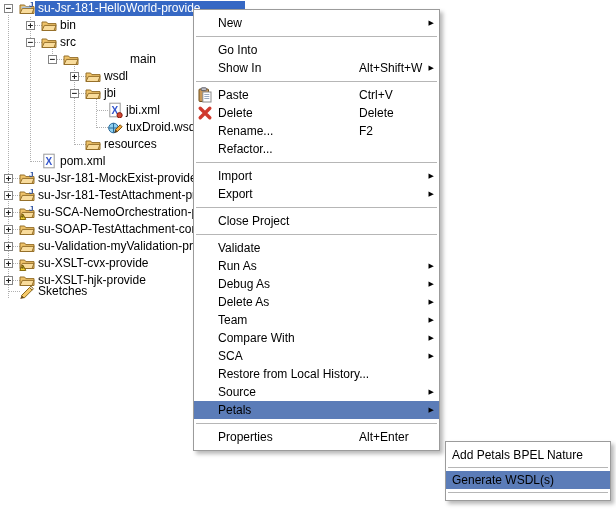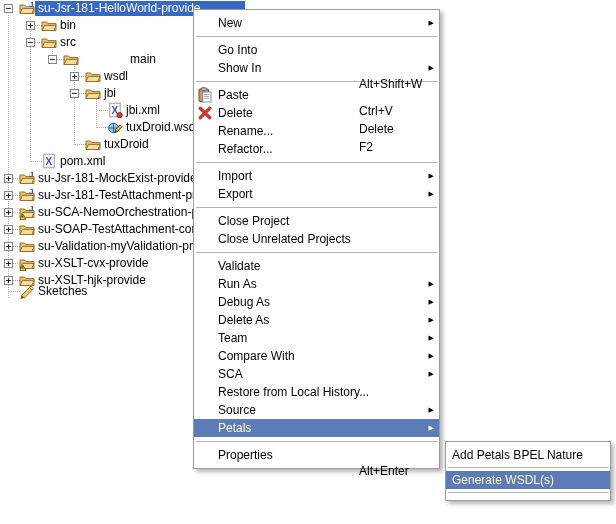--- a/index.html
+++ b/index.html
@@ -19,24 +19,24 @@
   .t-label.sel{background:var(--tree-sel);color:#fff;min-width:204px;}
   .guide{position:absolute;width:0;border-left:1px dotted var(--guide);}
 
   
   .menu{position:absolute;background:var(--menu-bg);border:1px solid var(--menu-border);
         box-shadow:3px 3px 4px rgba(0,0,0,.28);padding:4px 0;z-index:10;}
   #context-menu{left:193px;top:9px;width:245px;}
   #petals-submenu{left:445px;top:441px;width:164px;z-index:20;}
   .menu-item{position:relative;height:18px;line-height:18px;padding-left:24px;cursor:pointer;}
   #petals-submenu .menu-item{padding-left:6px;}
-  .menu-item.selected{background:var(--menu-sel);color:#fef9c3;}
+  .menu-item.selected{background:var(--menu-sel);color:#000000;}
   .mi-icon{position:absolute;left:3px;top:1px;width:16px;height:16px;}
   .mi-icon svg{display:block;}
-  .mi-accel{position:absolute;left:165px;top:16px;}
+  .mi-accel{position:absolute;left:165px;top:0;}
   #petals-submenu .mi-accel{left:auto;right:22px;}
   .mi-arrow{position:absolute;right:5px;top:0;font-size:7px;line-height:18px;}
   .menu-sep{border-top:1px solid var(--sep);margin:4px 2px;height:0;}
   #petals-submenu .menu-sep{margin:3px 2px;}
 </style>
 </head>
 <body>
 
 <div id="stage">
 
@@ -138,21 +138,21 @@
         <span class="t-label" style="left: 123px;">tuxDroid.wsdl</span>
       </div>
       <div class="tree-row" style="top: 136px;">
         <div class="t-stub" style="left: 75px;"></div>
         <span class="t-icon" style="left: 85px;">
           <svg width="16" height="16" viewBox="0 0 16 16">
             <path d="M1 13.5 V5 h4.6 l1.2 1.6 H15 v6.9 z" fill="#efc36a" stroke="#96702a"></path>
             <path d="M1 13.5 L3.4 8.4 H15 L13 13.5 z" fill="#f9dc9c" stroke="#96702a"></path>
           </svg>
         </span>
-        <span class="t-label" style="left: 101px;">tuxDroid</span>
+        <span class="t-label" style="left: 101px;">resources</span>
       </div>
       <div class="tree-row" style="top: 153px;">
         <div class="t-stub" style="left: 31px;"></div>
         <span class="t-icon" style="left: 41px;">
           <svg width="16" height="16" viewBox="0 0 16 16">
             <rect x="2.8" y="1.2" width="10.4" height="13.6" fill="#fff" stroke="#9a9a9a"></rect>
             <text x="4.4" y="11.6" font-size="10" font-weight="bold" fill="#3355cc" font-family="Liberation Sans,sans-serif">X</text>
           </svg>
         </span>
         <span class="t-label" style="left: 57px;">pom.xml</span>
@@ -273,21 +273,20 @@
             <path d="M3.2 3.2 L12.8 12.8 M12.8 3.2 L3.2 12.8" stroke="#cf3a2e" stroke-width="3.4" stroke-linecap="round"></path>
           </svg>
         </span><span class="mi-label">Delete</span><span class="mi-accel">Delete</span></div>
       <div class="menu-item"><span class="mi-label">Rename...</span><span class="mi-accel">F2</span></div>
       <div class="menu-item"><span class="mi-label">Refactor...</span></div>
       <div class="menu-sep"></div>
       <div class="menu-item"><span class="mi-label">Import</span><span class="mi-arrow">▶</span></div>
       <div class="menu-item"><span class="mi-label">Export</span><span class="mi-arrow">▶</span></div>
       <div class="menu-sep"></div>
       <div class="menu-item"><span class="mi-label">Close Project</span></div>
-      <div class="menu-item"><span class="mi-label">Close Unrelated Projects</span></div>
       <div class="menu-sep"></div>
       <div class="menu-item"><span class="mi-label">Validate</span></div>
       <div class="menu-item"><span class="mi-label">Run As</span><span class="mi-arrow">▶</span></div>
       <div class="menu-item"><span class="mi-label">Debug As</span><span class="mi-arrow">▶</span></div>
       <div class="menu-item"><span class="mi-label">Delete As</span><span class="mi-arrow">▶</span></div>
       <div class="menu-item"><span class="mi-label">Team</span><span class="mi-arrow">▶</span></div>
       <div class="menu-item"><span class="mi-label">Compare With</span><span class="mi-arrow">▶</span></div>
       <div class="menu-item"><span class="mi-label">SCA</span><span class="mi-arrow">▶</span></div>
       <div class="menu-item"><span class="mi-label">Restore from Local History...</span></div>
       <div class="menu-item"><span class="mi-label">Source</span><span class="mi-arrow">▶</span></div>

